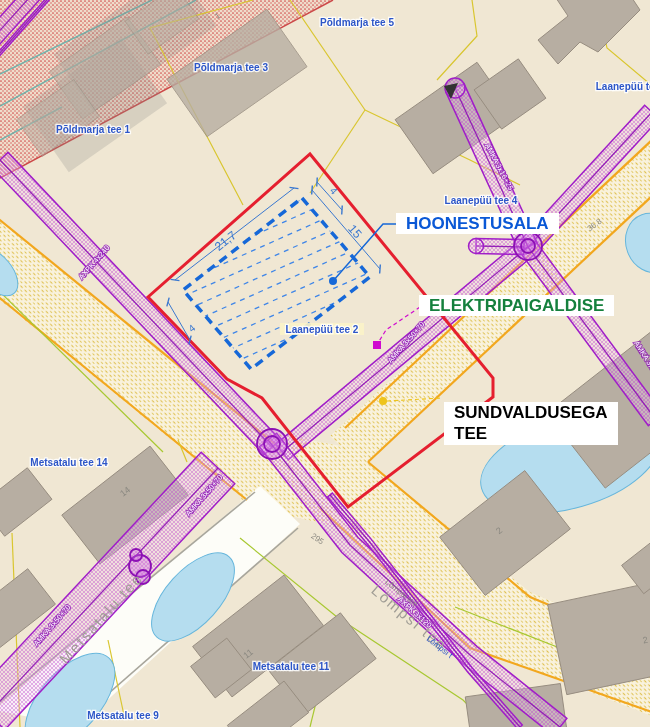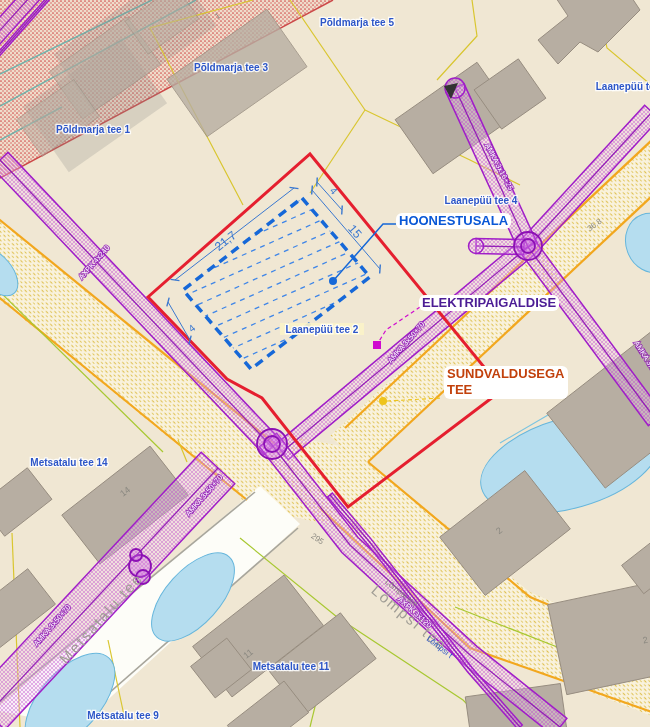--- a/index.html
+++ b/index.html
@@ -1,20 +1,20 @@
 <!DOCTYPE html>
 <html><head>
 <meta charset="utf-8">
 <style>
   html,body{margin:0;padding:0;}
   #app{position:relative;width:650px;height:727px;overflow:hidden;
        font-family:"Liberation Sans",sans-serif;background:#f0e7d3;}
   #mapsvg{position:absolute;left:0;top:0;}
-  .anno{position:absolute;background:#ffffff;padding:0 3px;
-        font-weight:bold;font-size:13px;line-height:1.25;white-space:nowrap;border-radius:6px;}
+  .anno{position:absolute;background:#ffffff;padding:0 10px;
+        font-weight:bold;font-size:17px;line-height:1.25;white-space:nowrap;}
   .anno span{display:block;}
 </style>
 </head>
 <body>
 <div id="app">
 
 <svg id="mapsvg" width="650" height="727" viewBox="0 0 650 727">
   <defs>
     <pattern id="dotRoad" width="6" height="6" patternUnits="userSpaceOnUse" patternTransform="rotate(45)">
       <rect width="6" height="6" fill="#f9f2dd"></rect>
@@ -214,21 +214,21 @@
           <text x="501" y="533" text-anchor="middle" font-family="&quot;Liberation Sans&quot;,sans-serif" font-size="9" fill="#8a8880" transform="rotate(-38 501 533)">2</text>
           <text x="646" y="643" text-anchor="middle" font-family="&quot;Liberation Sans&quot;,sans-serif" font-size="9" fill="#8a8880" transform="rotate(-12 646 643)">2</text>
           <text x="219" y="18" text-anchor="middle" font-family="&quot;Liberation Sans&quot;,sans-serif" font-size="8" fill="#8a8880" transform="rotate(-35 219 18)">1</text>
         </g>
       </g>
 </svg>
 
 <div class="anno" id="anno-hoon" style="left: 396px; top: 213px; color: rgb(10, 88, 214);">
   <span>HOONESTUSALA</span>
 </div>
-<div class="anno" id="anno-elektri" style="left: 419px; top: 295px; color: #4c1d95;">
+<div class="anno" id="anno-elektri" style="left: 419px; top: 295px; color: #15803d;">
   <span>ELEKTRIPAIGALDISE</span>
 </div>
-<div class="anno" id="anno-sund" style="left: 444px; top: 366px; color: #c2410c;">
+<div class="anno" id="anno-sund" style="left: 444px; top: 402px; color: #000000;">
   <span>SUNDVALDUSEGA</span>
   <span>TEE</span>
 </div>
 
 </div>
 
 </body></html>

